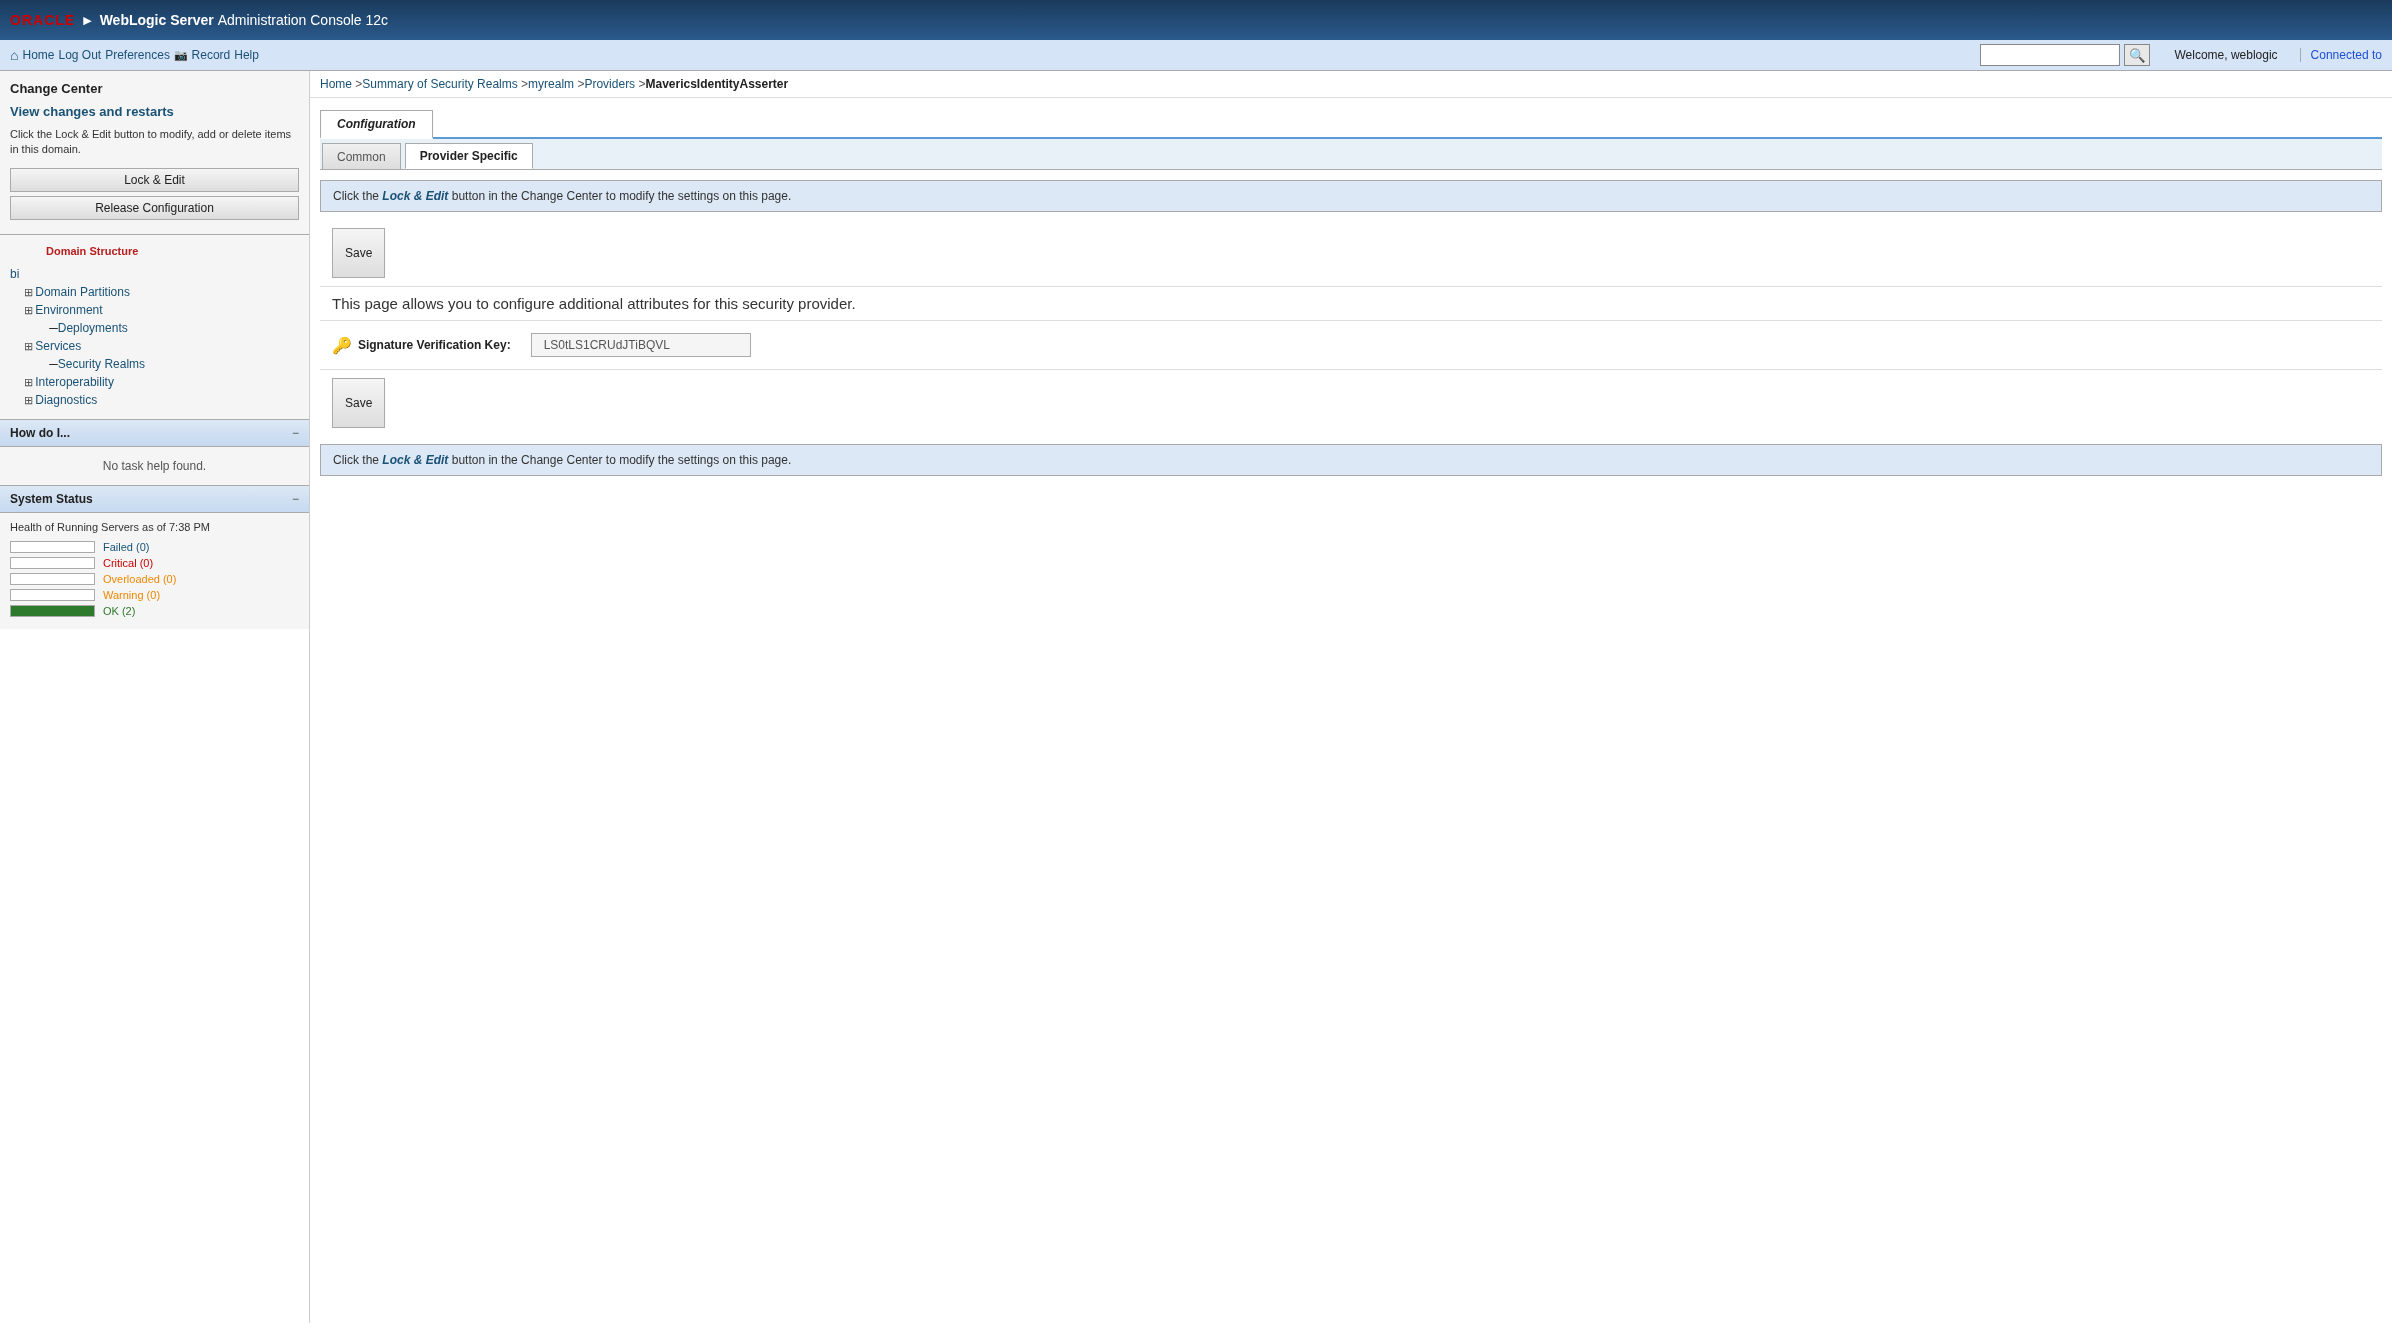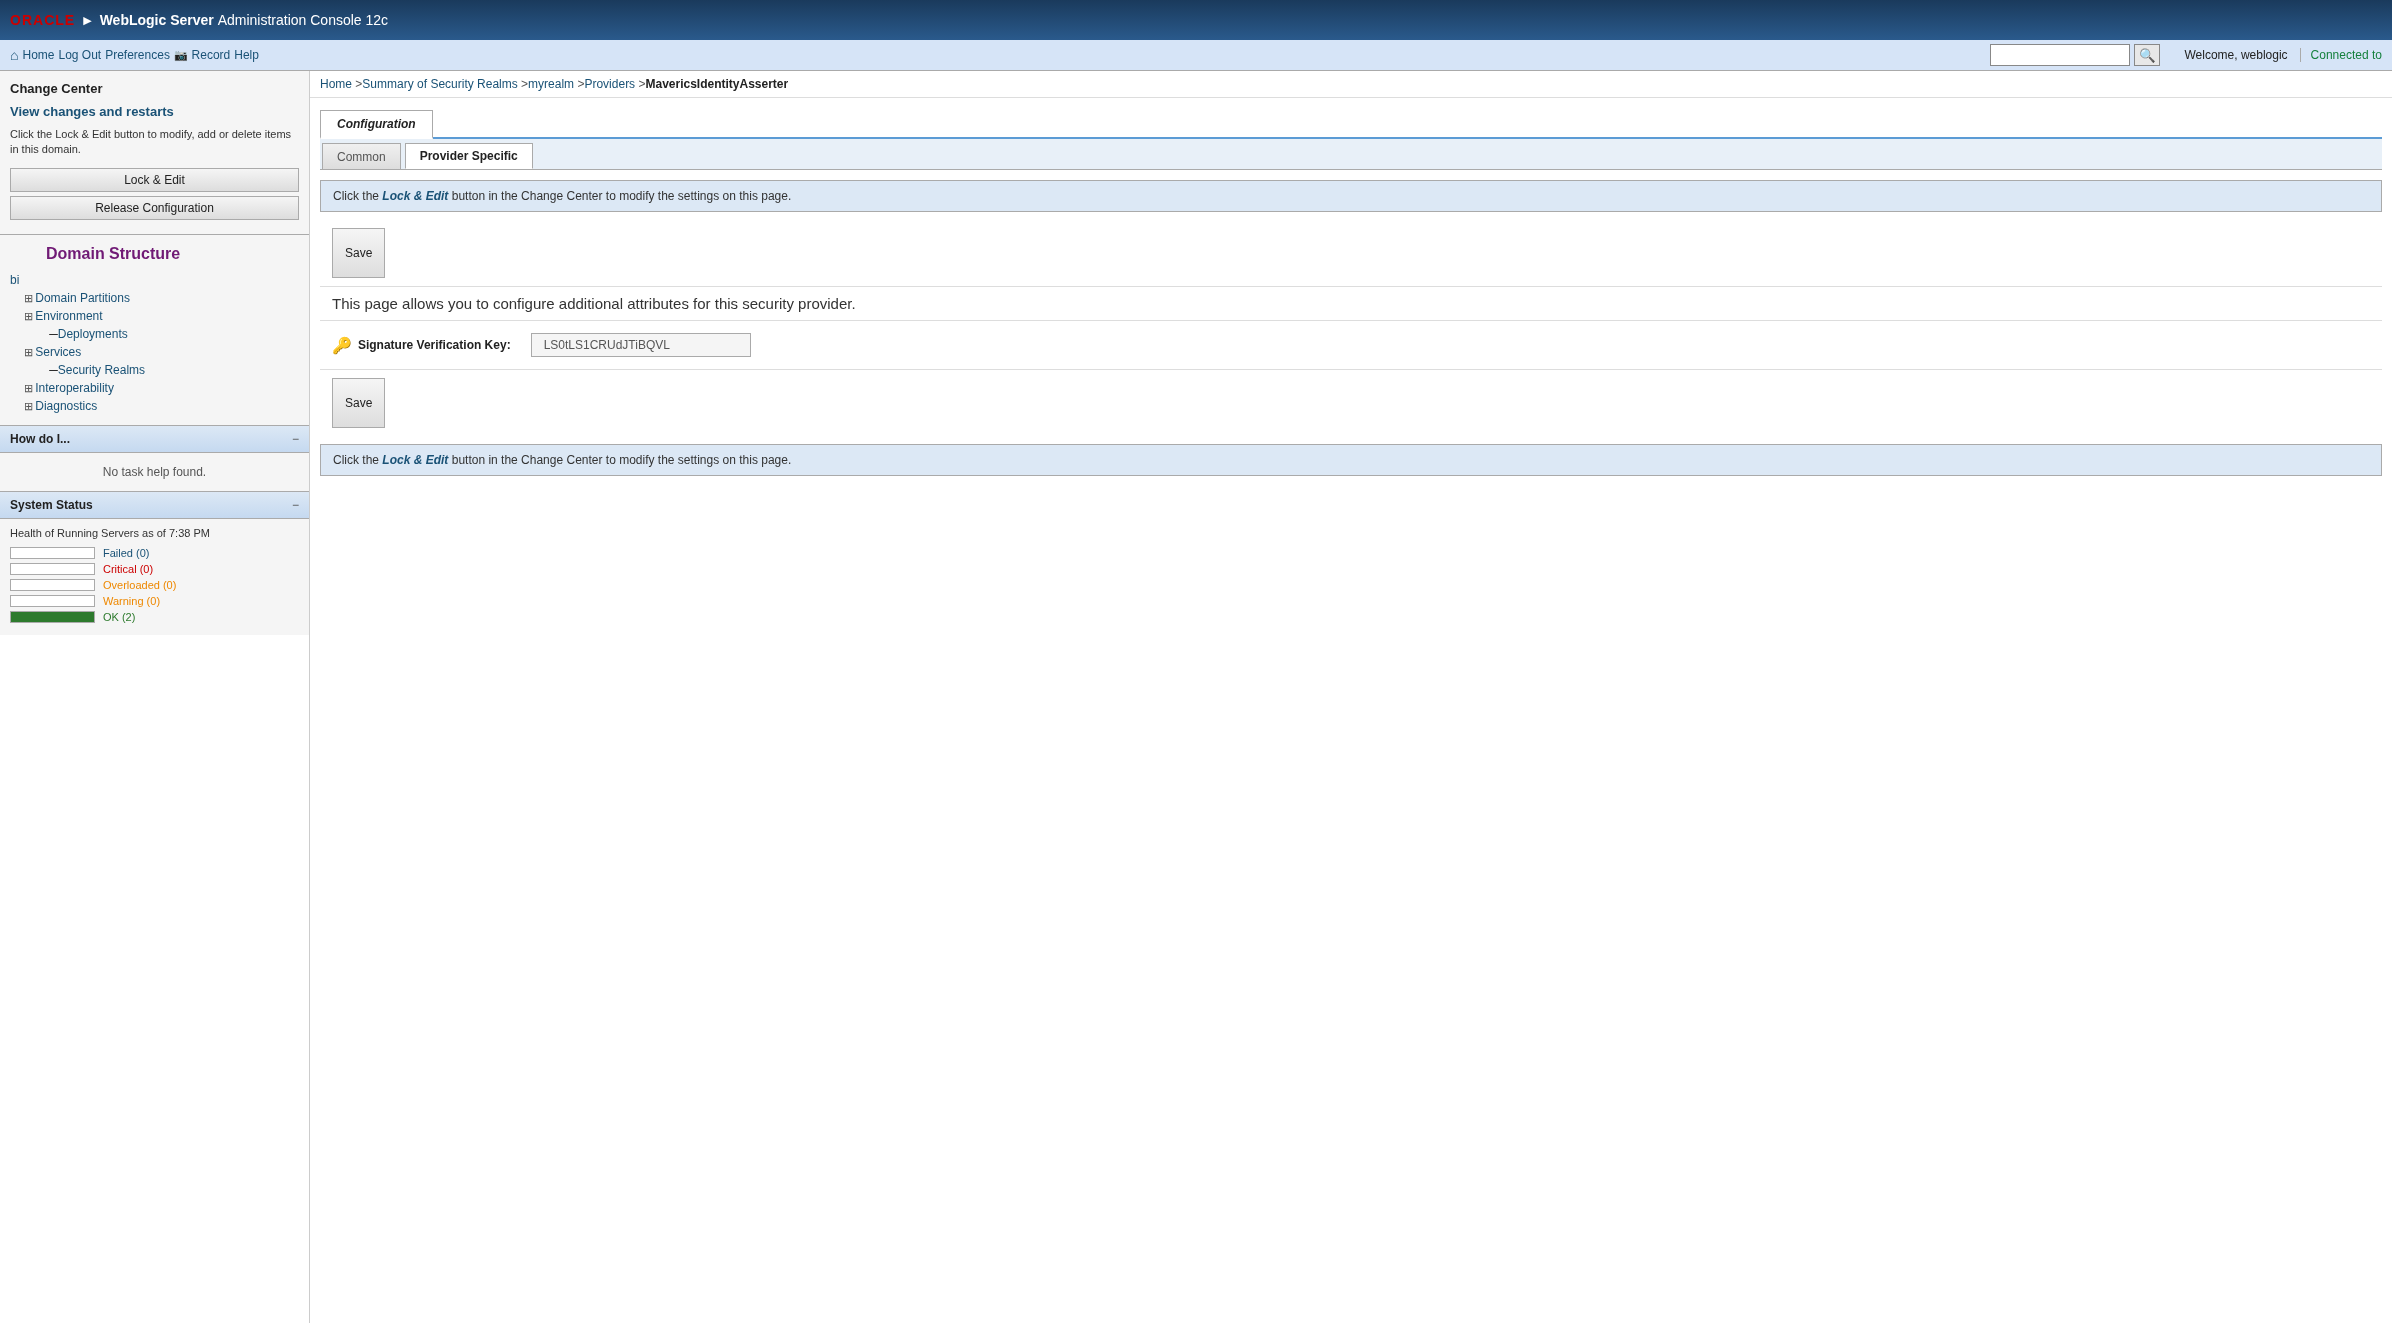--- a/index.html
+++ b/index.html
@@ -67,22 +67,22 @@
       align-items: center;
       justify-content: center;
     }
     #welcome-text {
       margin-left: 20px;
       font-size: 12px;
       color: #222;
     }
     #connected-text {
       font-size: 12px;
-      color: #15803d;
-      margin-left: 8px;
+      color: #1d4ed8;
+      margin-left: 18px;
       padding-left: 10px;
       border-left: 1px solid #aaa;
     }
 
     
     #main-layout {
       display: flex;
       height: calc(100vh - 80px);
     }
 
@@ -136,23 +136,23 @@
       color: #222;
     }
 
     
     #domain-structure {
       border-bottom: 1px solid #aaa;
       padding: 10px;
       background: #f5f5f5;
     }
     #domain-structure-title {
-      font-size: 16px;
-      font-weight: bold;
-      color: #701a75;
+      font-size: 11px;
+      font-weight: bold;
+      color: #b91c1c;
       margin-bottom: 8px;
       padding-left: 36px;
     }
     .tree-item {
       padding: 2px 0;
       cursor: pointer;
     }
     .tree-item a, .tree-item span.tree-link {
       color: #1a5276;
       text-decoration: none;

